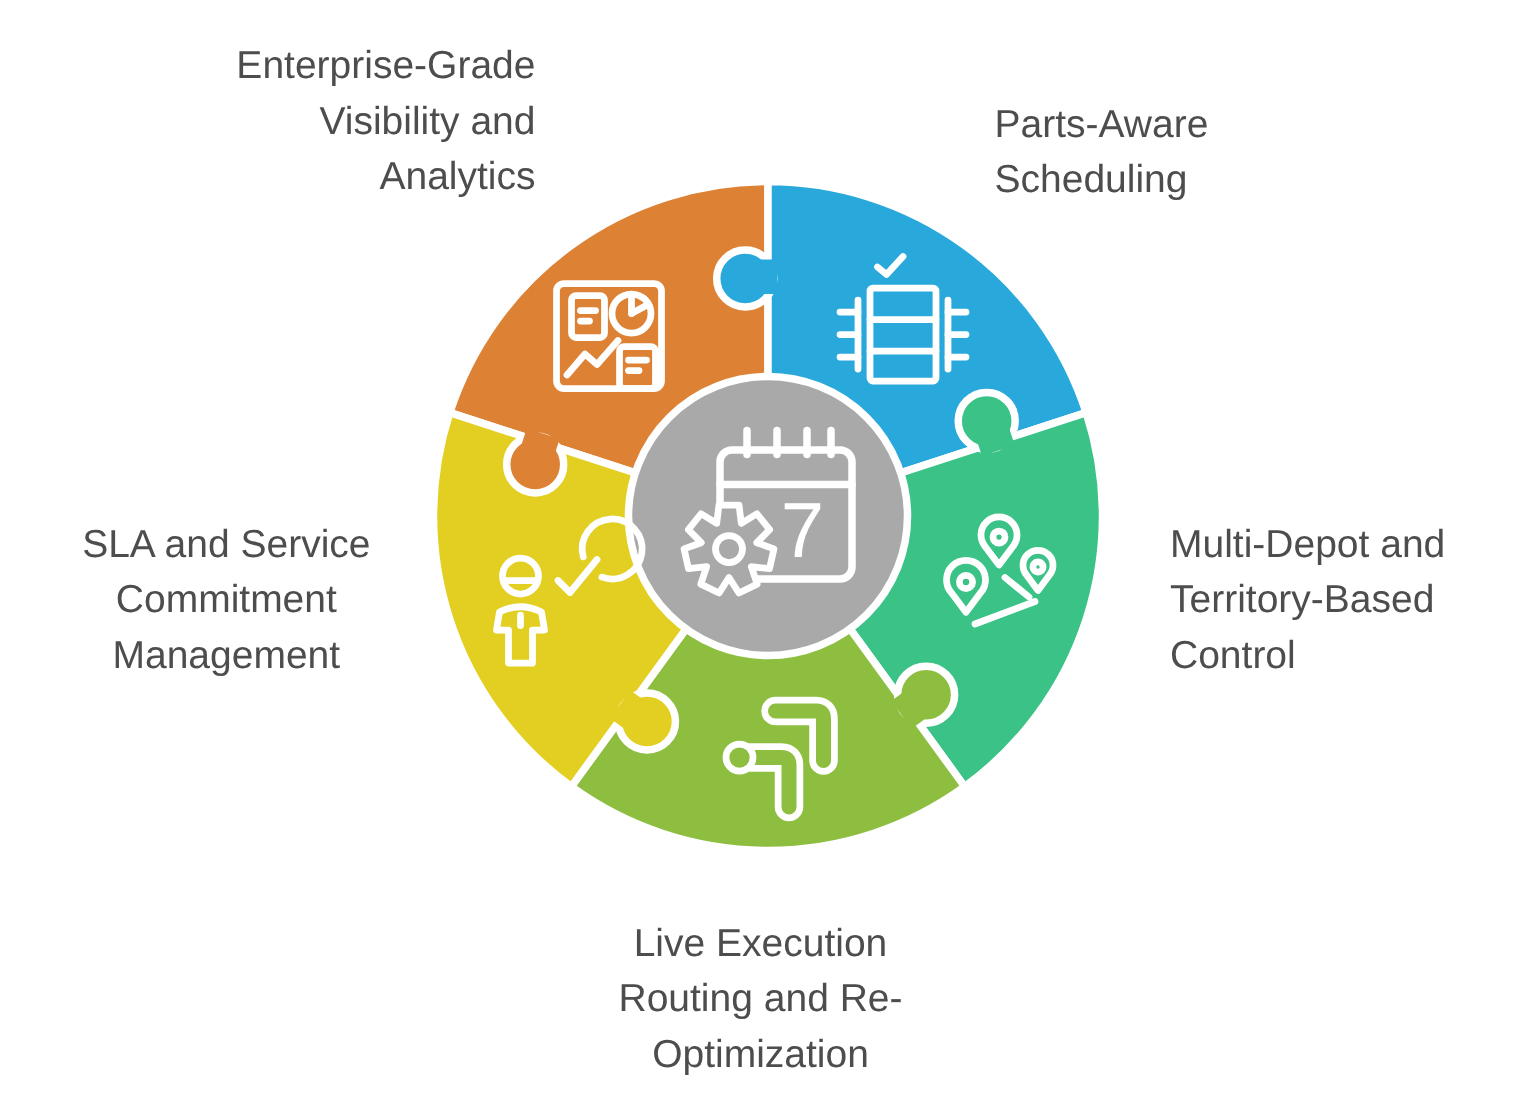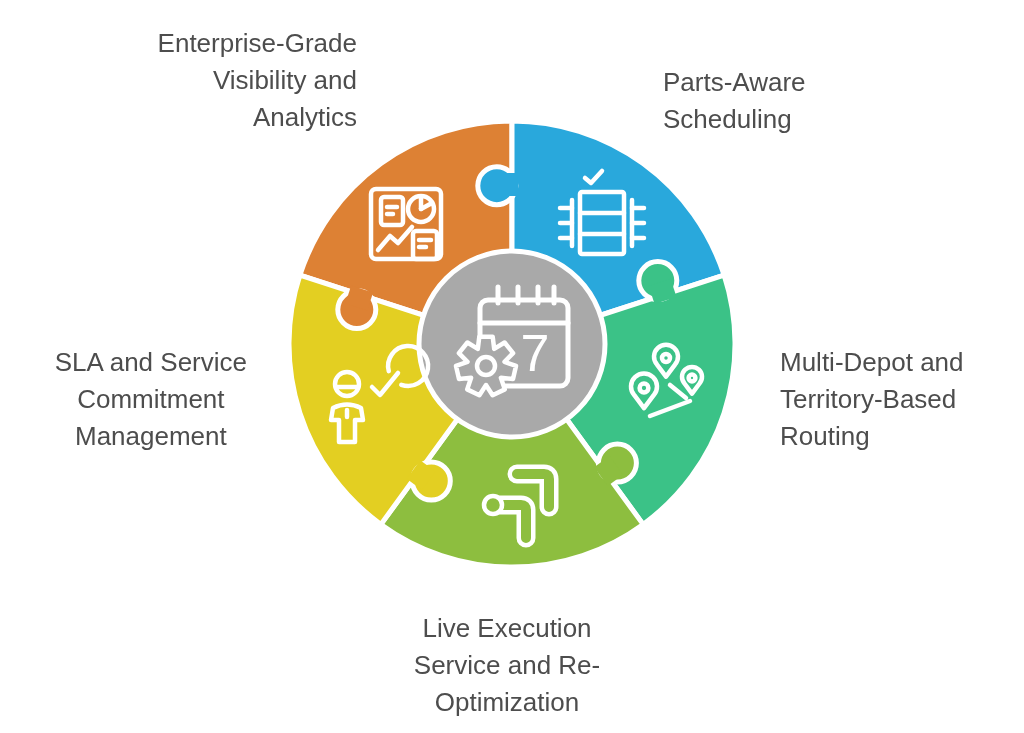--- a/index.html
+++ b/index.html
@@ -118,20 +118,20 @@
     </g>
   </svg>
 
   <div id="label-analytics" class="seg-label">Enterprise-Grade
 Visibility and
 Analytics</div>
   <div id="label-parts" class="seg-label">Parts-Aware
 Scheduling</div>
   <div id="label-routing" class="seg-label">Multi-Depot and
 Territory-Based
-Routing</div>
+Control</div>
   <div id="label-live" class="seg-label">Live Execution
-Service and Re-
+Routing and Re-
 Optimization</div>
   <div id="label-sla" class="seg-label">SLA and Service
 Commitment
 Management</div>
 </div>
 
 </body></html>

